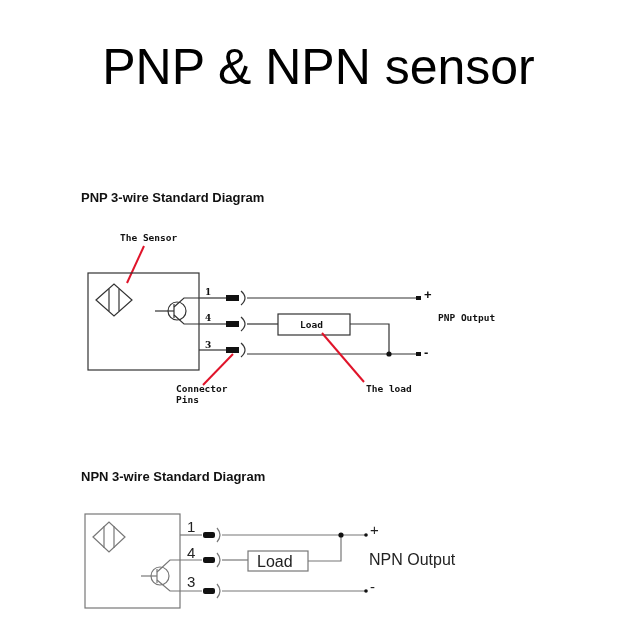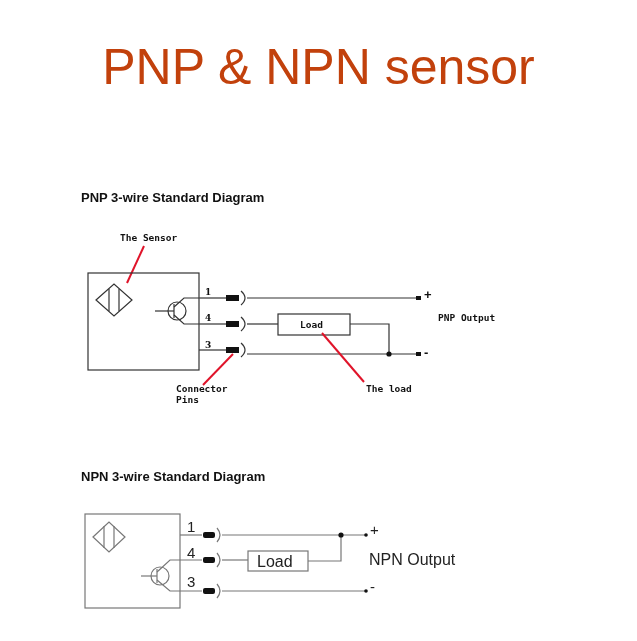--- a/index.html
+++ b/index.html
@@ -1,17 +1,17 @@
 <!DOCTYPE html>
 <html><head>
 <meta charset="utf-8">
 <style>
   html, body { margin: 0; padding: 0; background: #ffffff; }
   body { width: 637px; height: 641px; position: relative; overflow: hidden; font-family: "Liberation Sans", sans-serif; }
-  .title { position: absolute; left: 0; width: 637px; top: 38px; text-align: center; font-size: 50px; color: #c2410c; font-family: "Liberation Sans", sans-serif; }
+  .title { position: absolute; left: 0; width: 637px; top: 38px; text-align: center; font-size: 50px; color: #000000; font-family: "Liberation Sans", sans-serif; }
   svg { position: absolute; left: 0; top: 0; }
   .h { font-family: "Liberation Sans", sans-serif; font-weight: bold; font-size: 13px; fill: #111; }
   .lbl { font-family: "DejaVu Sans Mono", monospace; font-weight: bold; font-size: 9.5px; fill: #111; }
   .pin { font-family: "DejaVu Serif", serif; font-weight: bold; font-size: 9px; fill: #111; }
   .npin { font-family: "Liberation Sans", sans-serif; font-size: 15px; fill: #222; }
   .nlbl { font-family: "Liberation Sans", sans-serif; font-size: 16px; fill: #222; }
   .w { stroke: #333; stroke-width: 1.2; fill: none; }
   .wl { stroke: #777; stroke-width: 1.2; fill: none; }
   .red { stroke: #e0142a; stroke-width: 2; fill: none; }
 </style>

